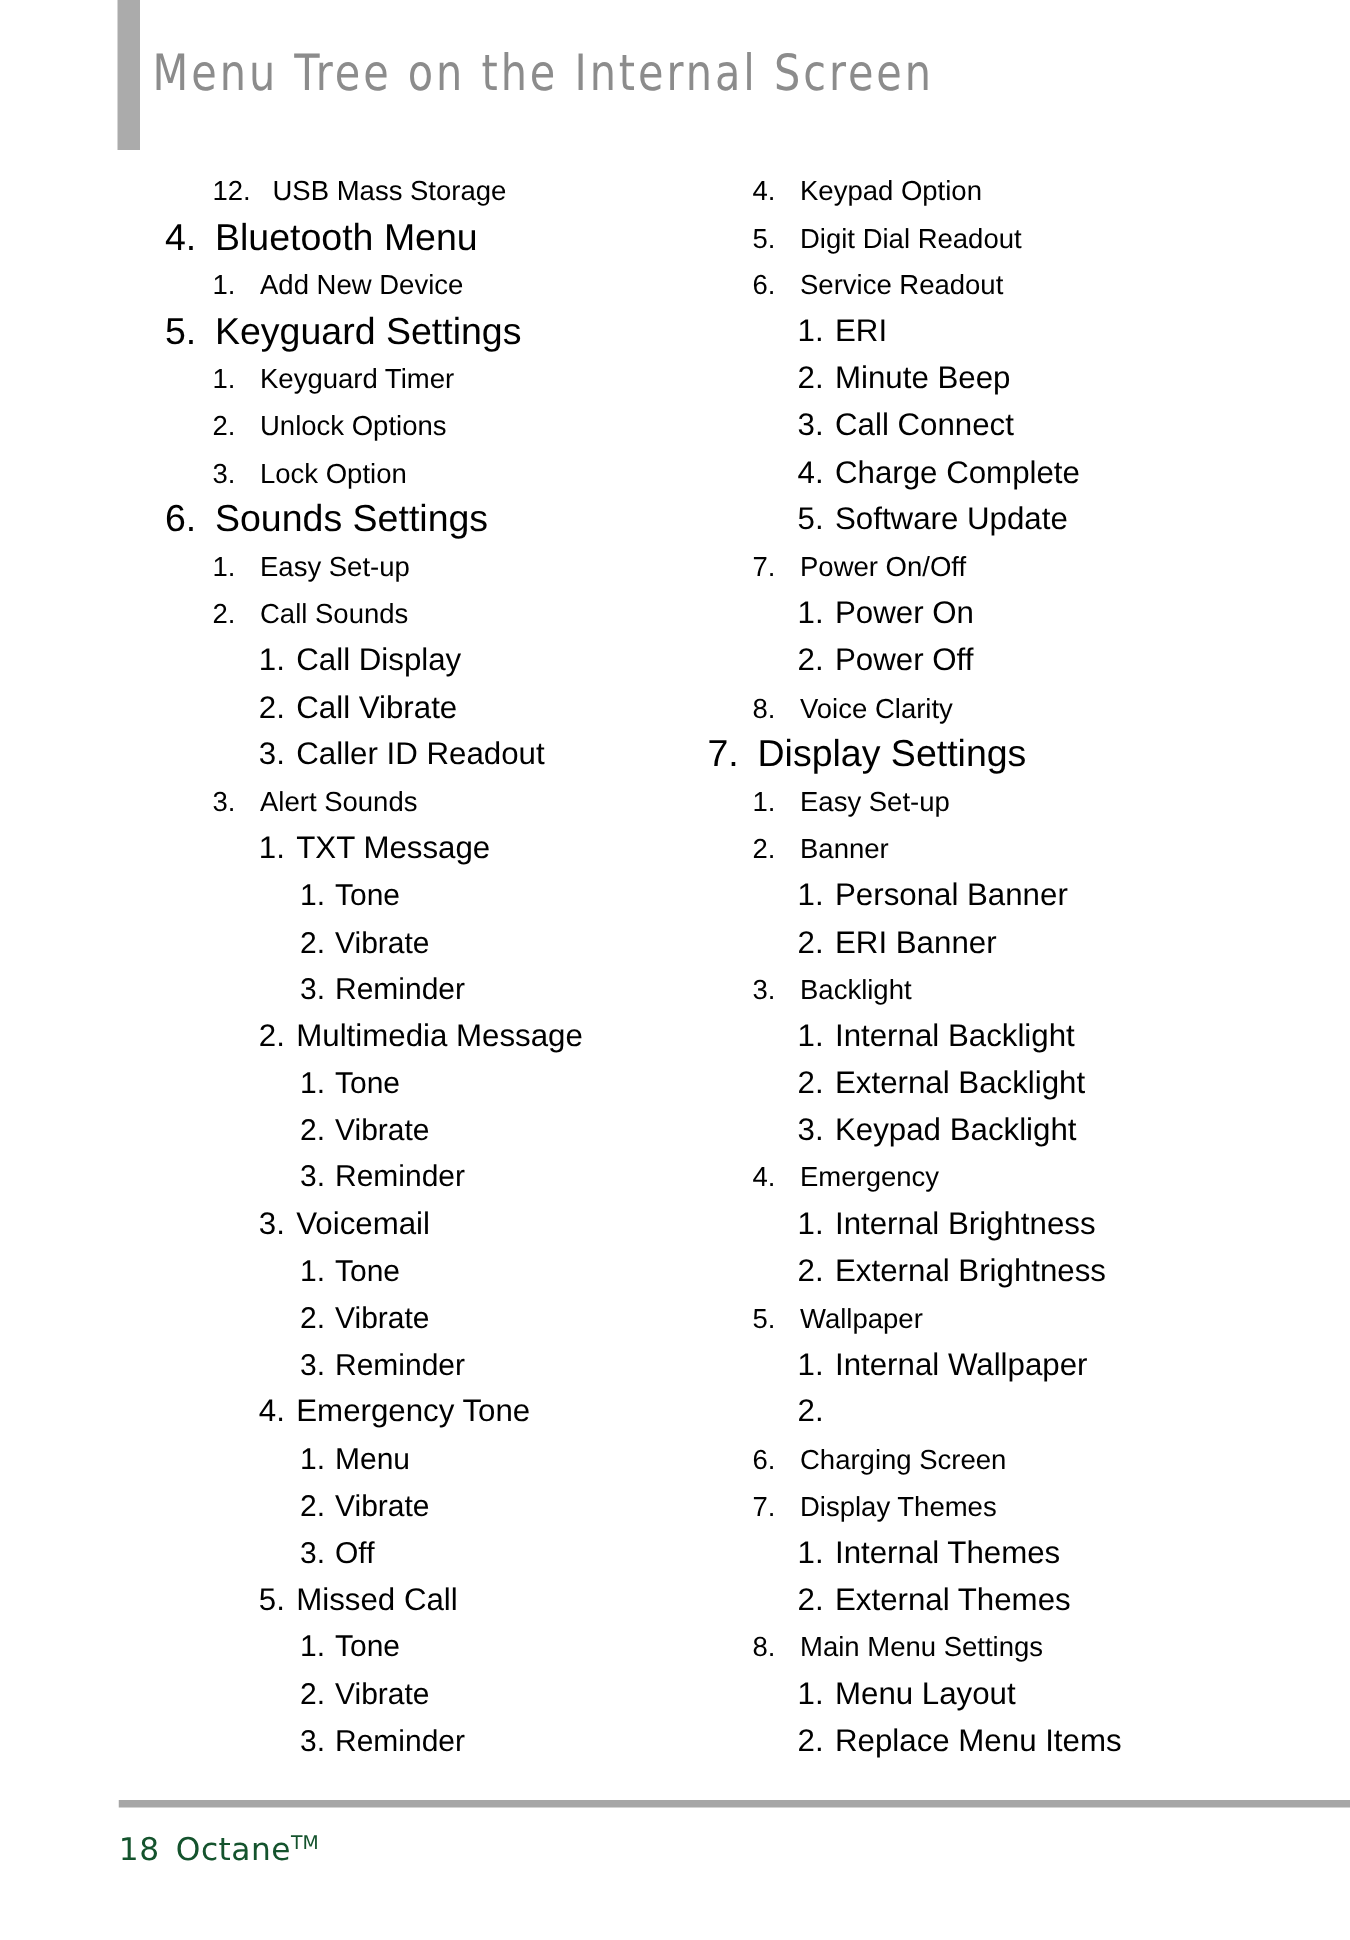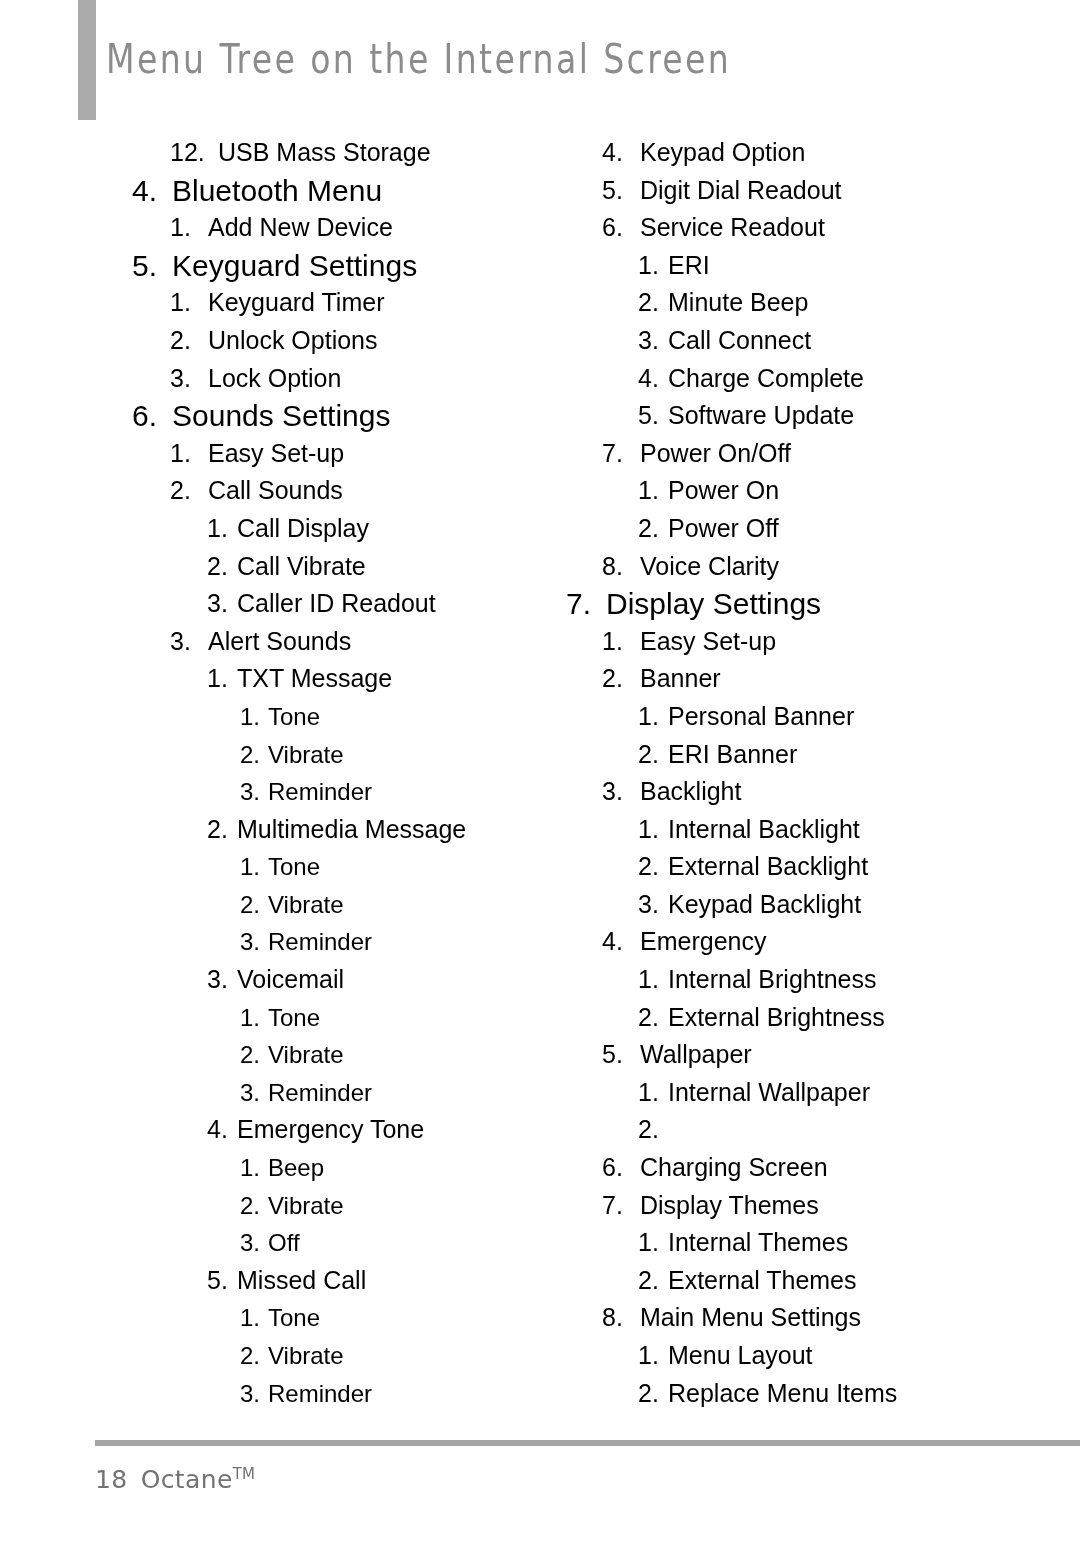--- a/index.html
+++ b/index.html
@@ -13,21 +13,21 @@
     height: 1552px;
     position: relative;
     overflow: hidden;
     font-family: "Liberation Sans", sans-serif;
     color: #000000;
   }
 
   
   #header-band {
     position: absolute;
-    left: 0; top: 0;
+    left: 16px; top: 0;
     width: 976px;
     height: 126px;
     text-align: right;
   }
   #header-accent-bar {
     position: absolute;
     left: 78px;
     top: 0;
     width: 18px;
     height: 120px;
@@ -82,21 +82,21 @@
   
   .lvl1 {
     padding-left: 12px;
     font-size: 30px;
   }
   .lvl1 .num { width: 40px; }
 
   
   .lvl2 {
     padding-left: 50px;
-    font-size: 25px;
+    font-size: 22px;
   }
   .lvl2 .num { width: 38px; }
 
   
   .lvl3 {
     padding-left: 87px;
     font-size: 25px;
   }
   .lvl3 .num { width: 30px; }
 
@@ -123,21 +123,21 @@
     width: 985px;
     height: 6px;
     background: #a6a6a6;
   }
   #footer {
     position: absolute;
     left: 95px;
     top: 1465px;
     font-family: "DejaVu Sans", sans-serif;
     font-size: 25px;
-    color: #737373;
+    color: #14532d;
     white-space: nowrap;
     letter-spacing: 0.4px;
   }
   #footer-page-number { margin-right: 13px; }
   #footer-tm {
     font-size: 15px;
     vertical-align: super;
     letter-spacing: 0;
   }
 </style>
@@ -254,21 +254,21 @@
       <div class="menu-line lvl4">
         <span class="num">3.</span>
         <span class="txt">Reminder</span>
       </div>
       <div class="menu-line lvl3">
         <span class="num">4.</span>
         <span class="txt">Emergency Tone</span>
       </div>
       <div class="menu-line lvl4">
         <span class="num">1.</span>
-        <span class="txt">Beep</span>
+        <span class="txt">Menu</span>
       </div>
       <div class="menu-line lvl4">
         <span class="num">2.</span>
         <span class="txt">Vibrate</span>
       </div>
       <div class="menu-line lvl4">
         <span class="num">3.</span>
         <span class="txt">Off</span>
       </div>
       <div class="menu-line lvl3">

